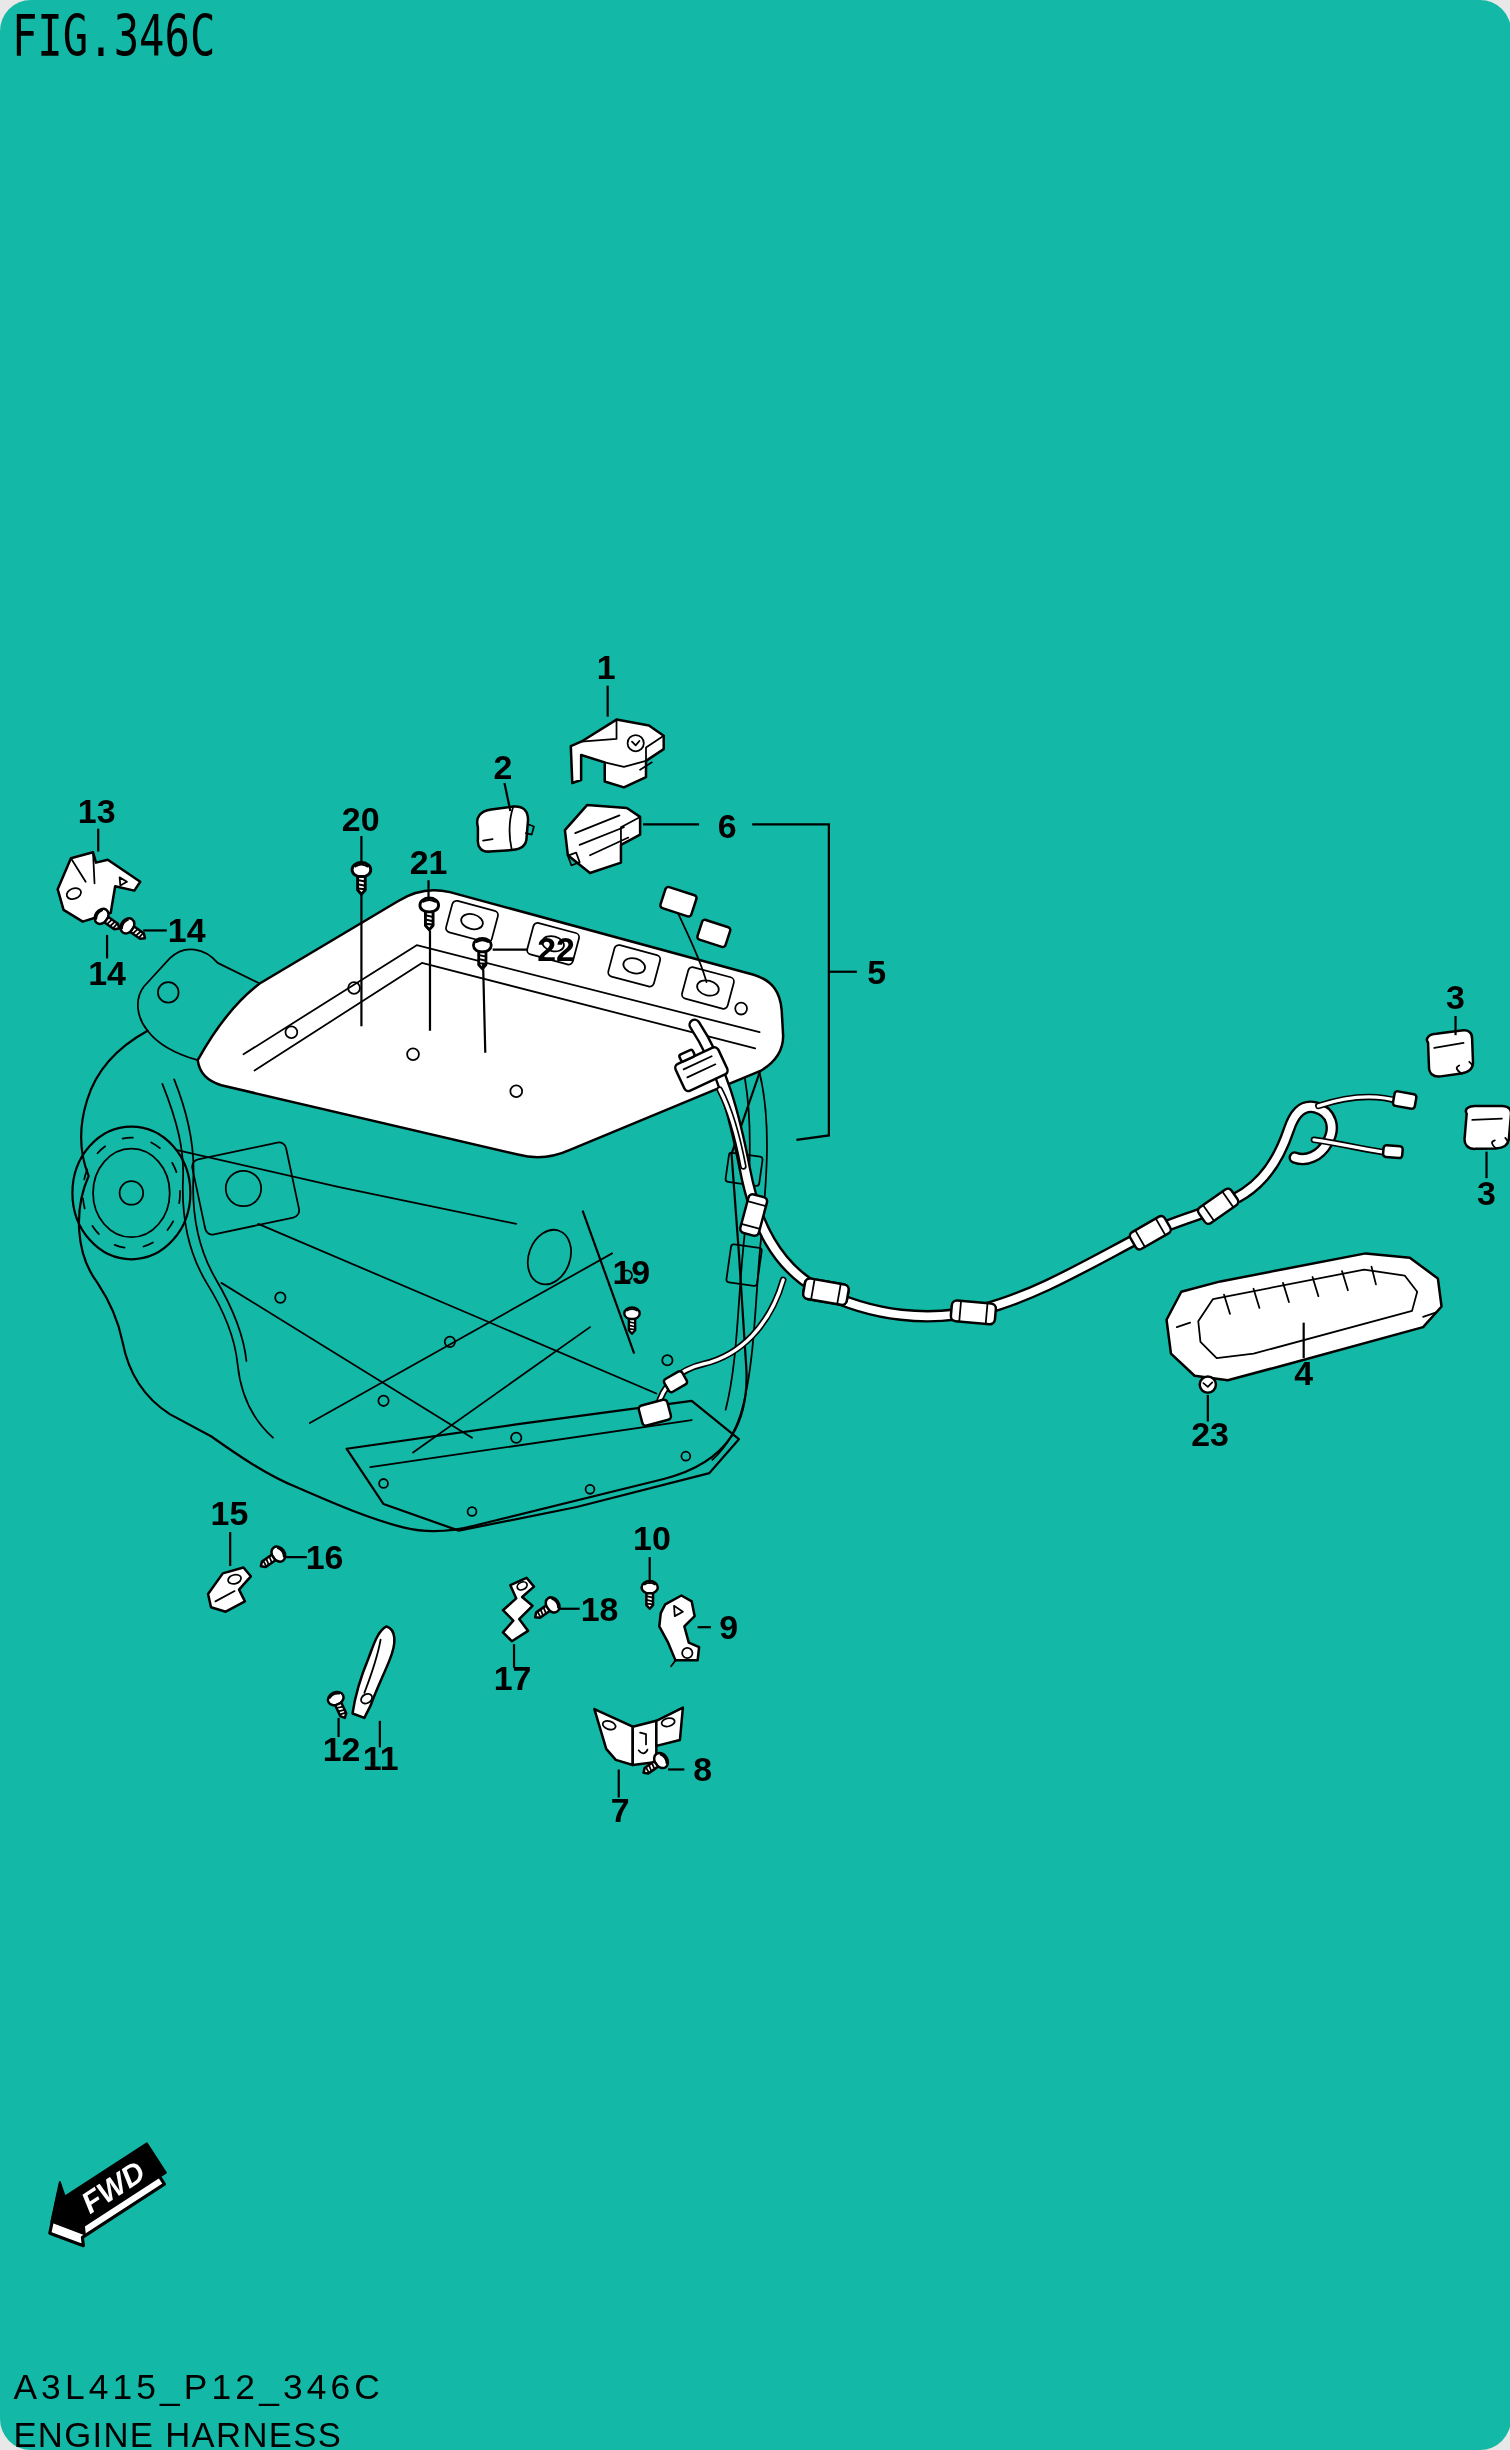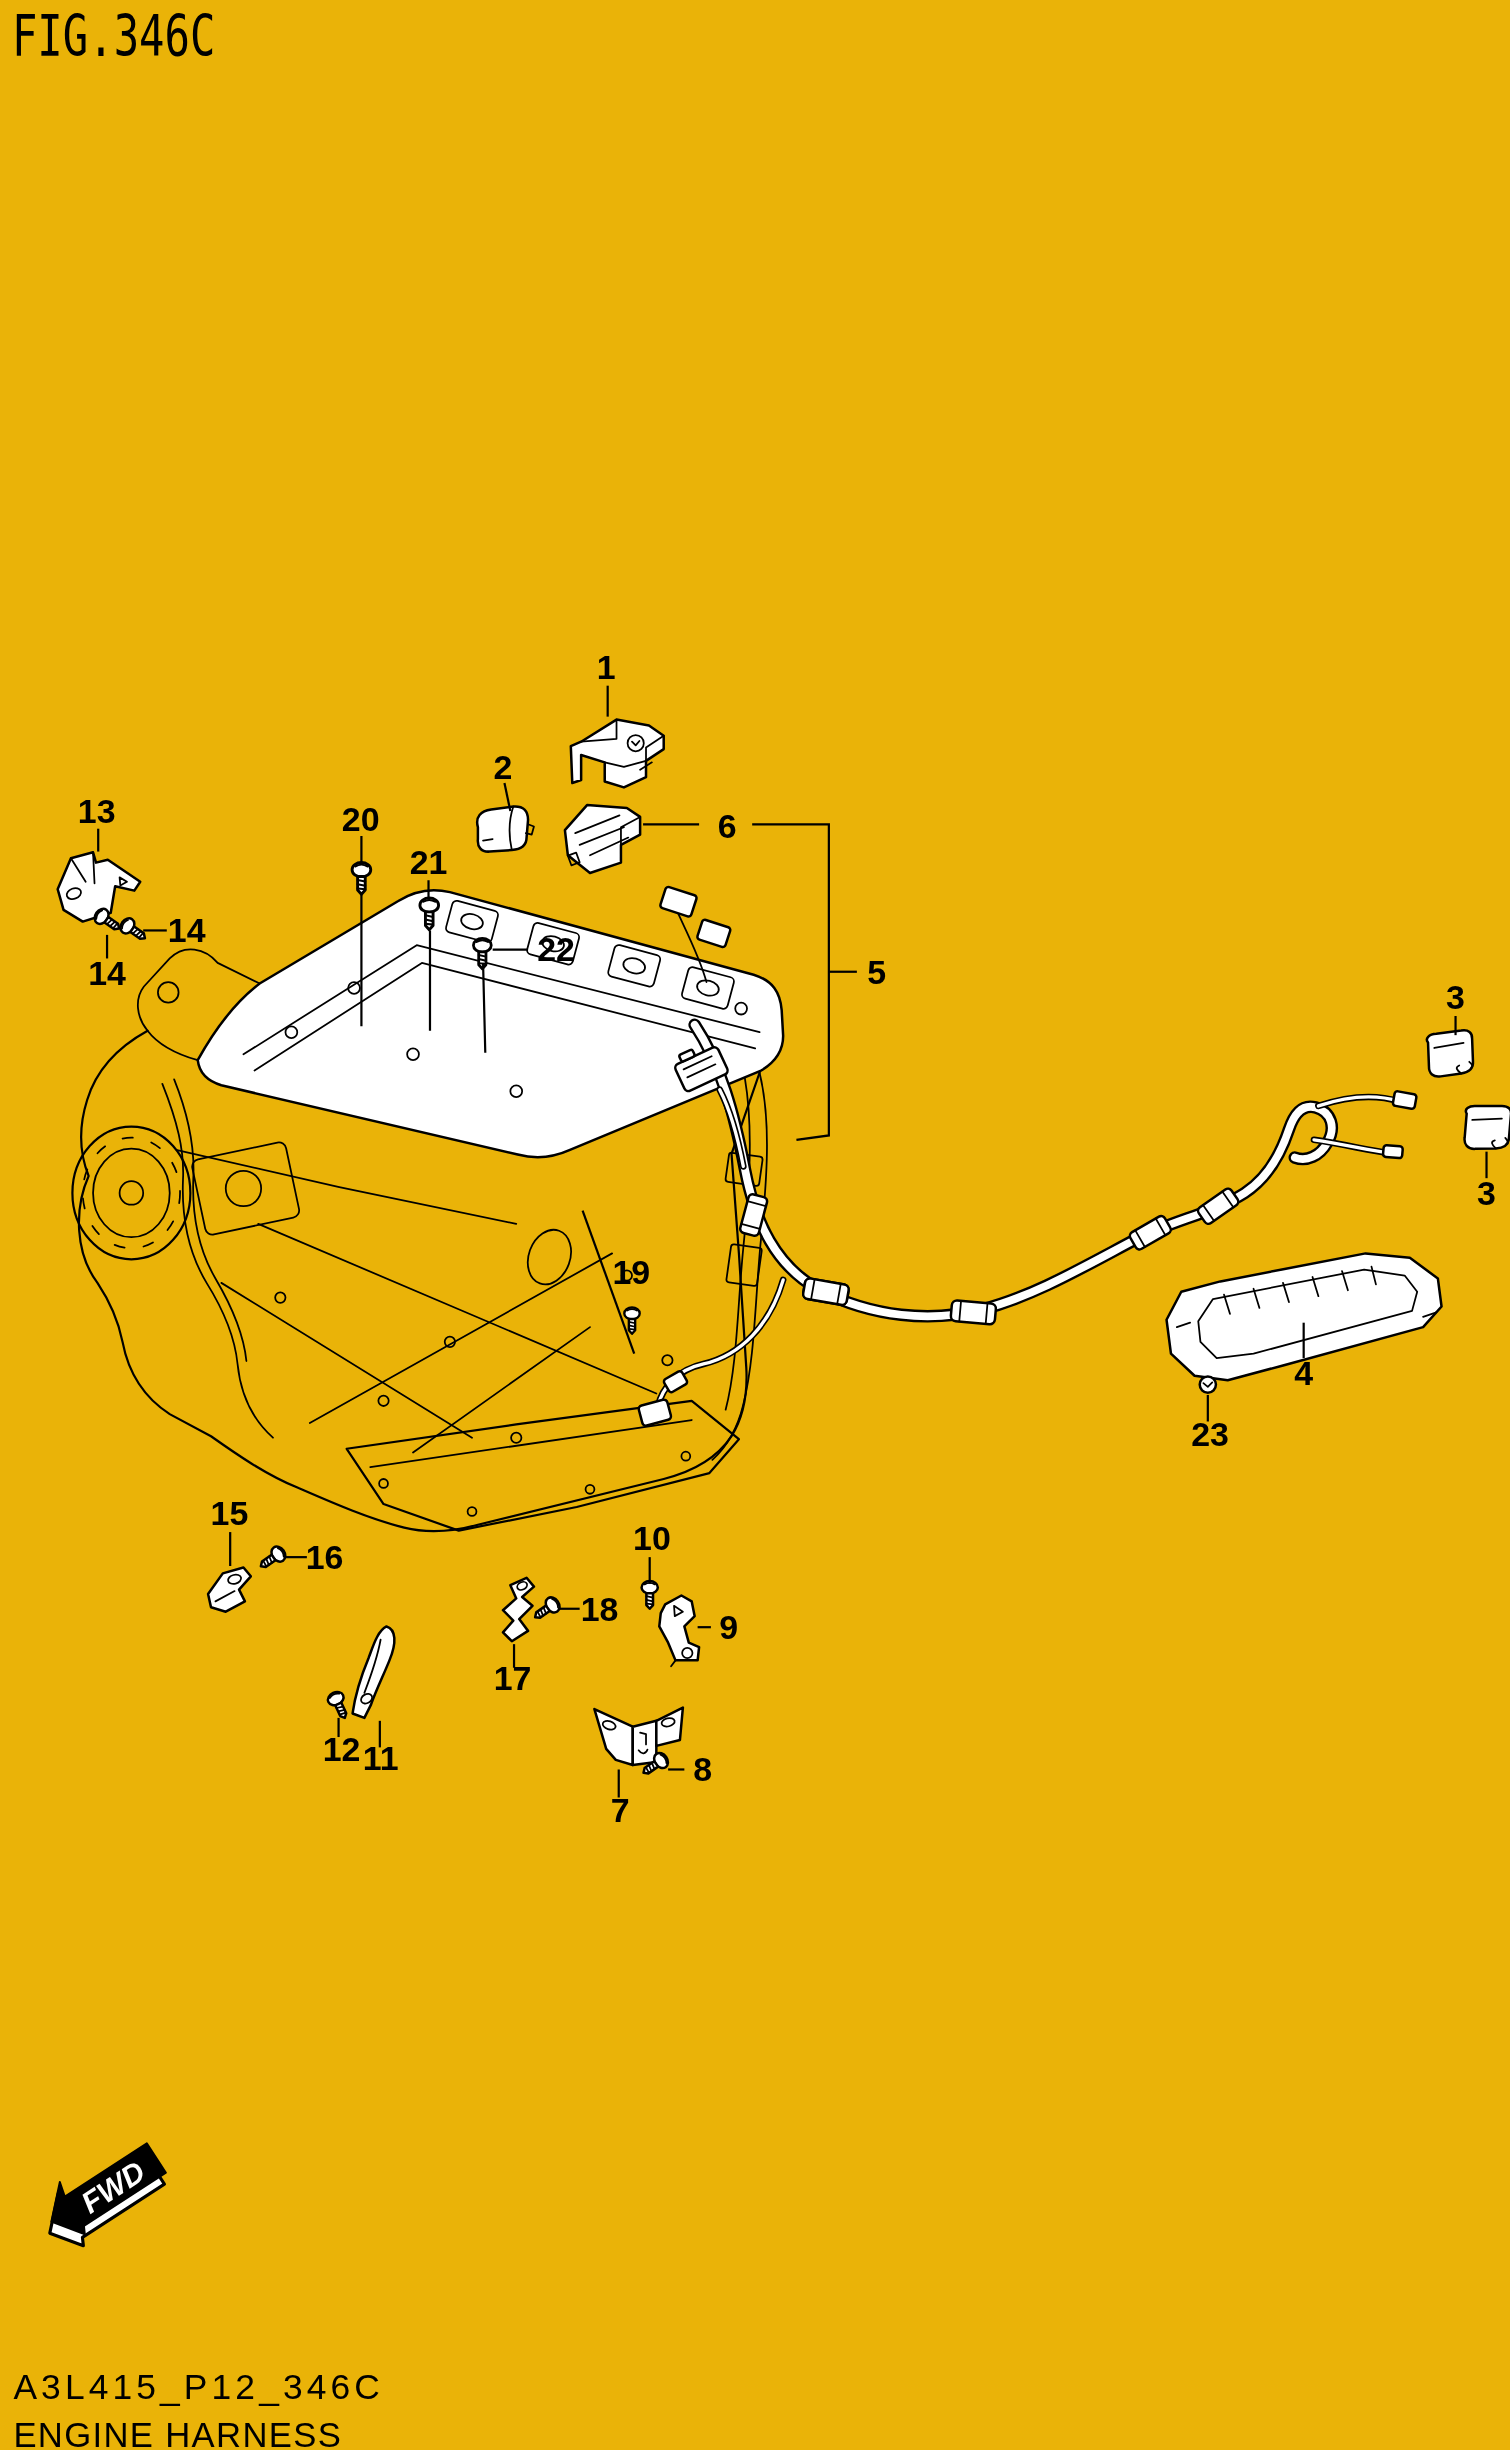--- a/index.html
+++ b/index.html
@@ -1,17 +1,17 @@
 <!DOCTYPE html>
 <html style="font-size:11.8px"><head>
 <meta charset="utf-8">
 <style>
   html,body{margin:0;padding:0;background:#e8e8e8;}
-  .page{width:1511px;height:2450px;background:#eab308;position:relative;margin:0 auto;
-        font-family:"Liberation Sans", sans-serif;}
+  .page{width:1511px;height:2450px;background:#14b8a6;position:relative;margin:0 auto;
+        font-family:"Liberation Sans", sans-serif;border-radius:31px;}
   svg{display:block}
   .ink{stroke:#000;fill:none;stroke-width:3;stroke-linecap:round;stroke-linejoin:round;}
   .ink-thin{stroke:#000;fill:none;stroke-width:2.4;stroke-linecap:round;stroke-linejoin:round;}
   .part{stroke:#000;fill:#fff;stroke-width:3.4;stroke-linecap:round;stroke-linejoin:round;}
   .leader{stroke:#000;fill:none;stroke-width:3;stroke-linecap:butt;}
   .tube-out{stroke:#000;fill:none;stroke-width:17;stroke-linecap:round;}
   .tube-in{stroke:#fff;fill:none;stroke-width:10.5;stroke-linecap:round;}
   .wire-out{stroke:#000;fill:none;stroke-width:9;stroke-linecap:round;}
   .wire-in{stroke:#fff;fill:none;stroke-width:4.5;stroke-linecap:round;}
   .callout{font-family:"Liberation Sans",sans-serif;font-weight:bold;font-size:46px;fill:#000;text-anchor:middle;}

